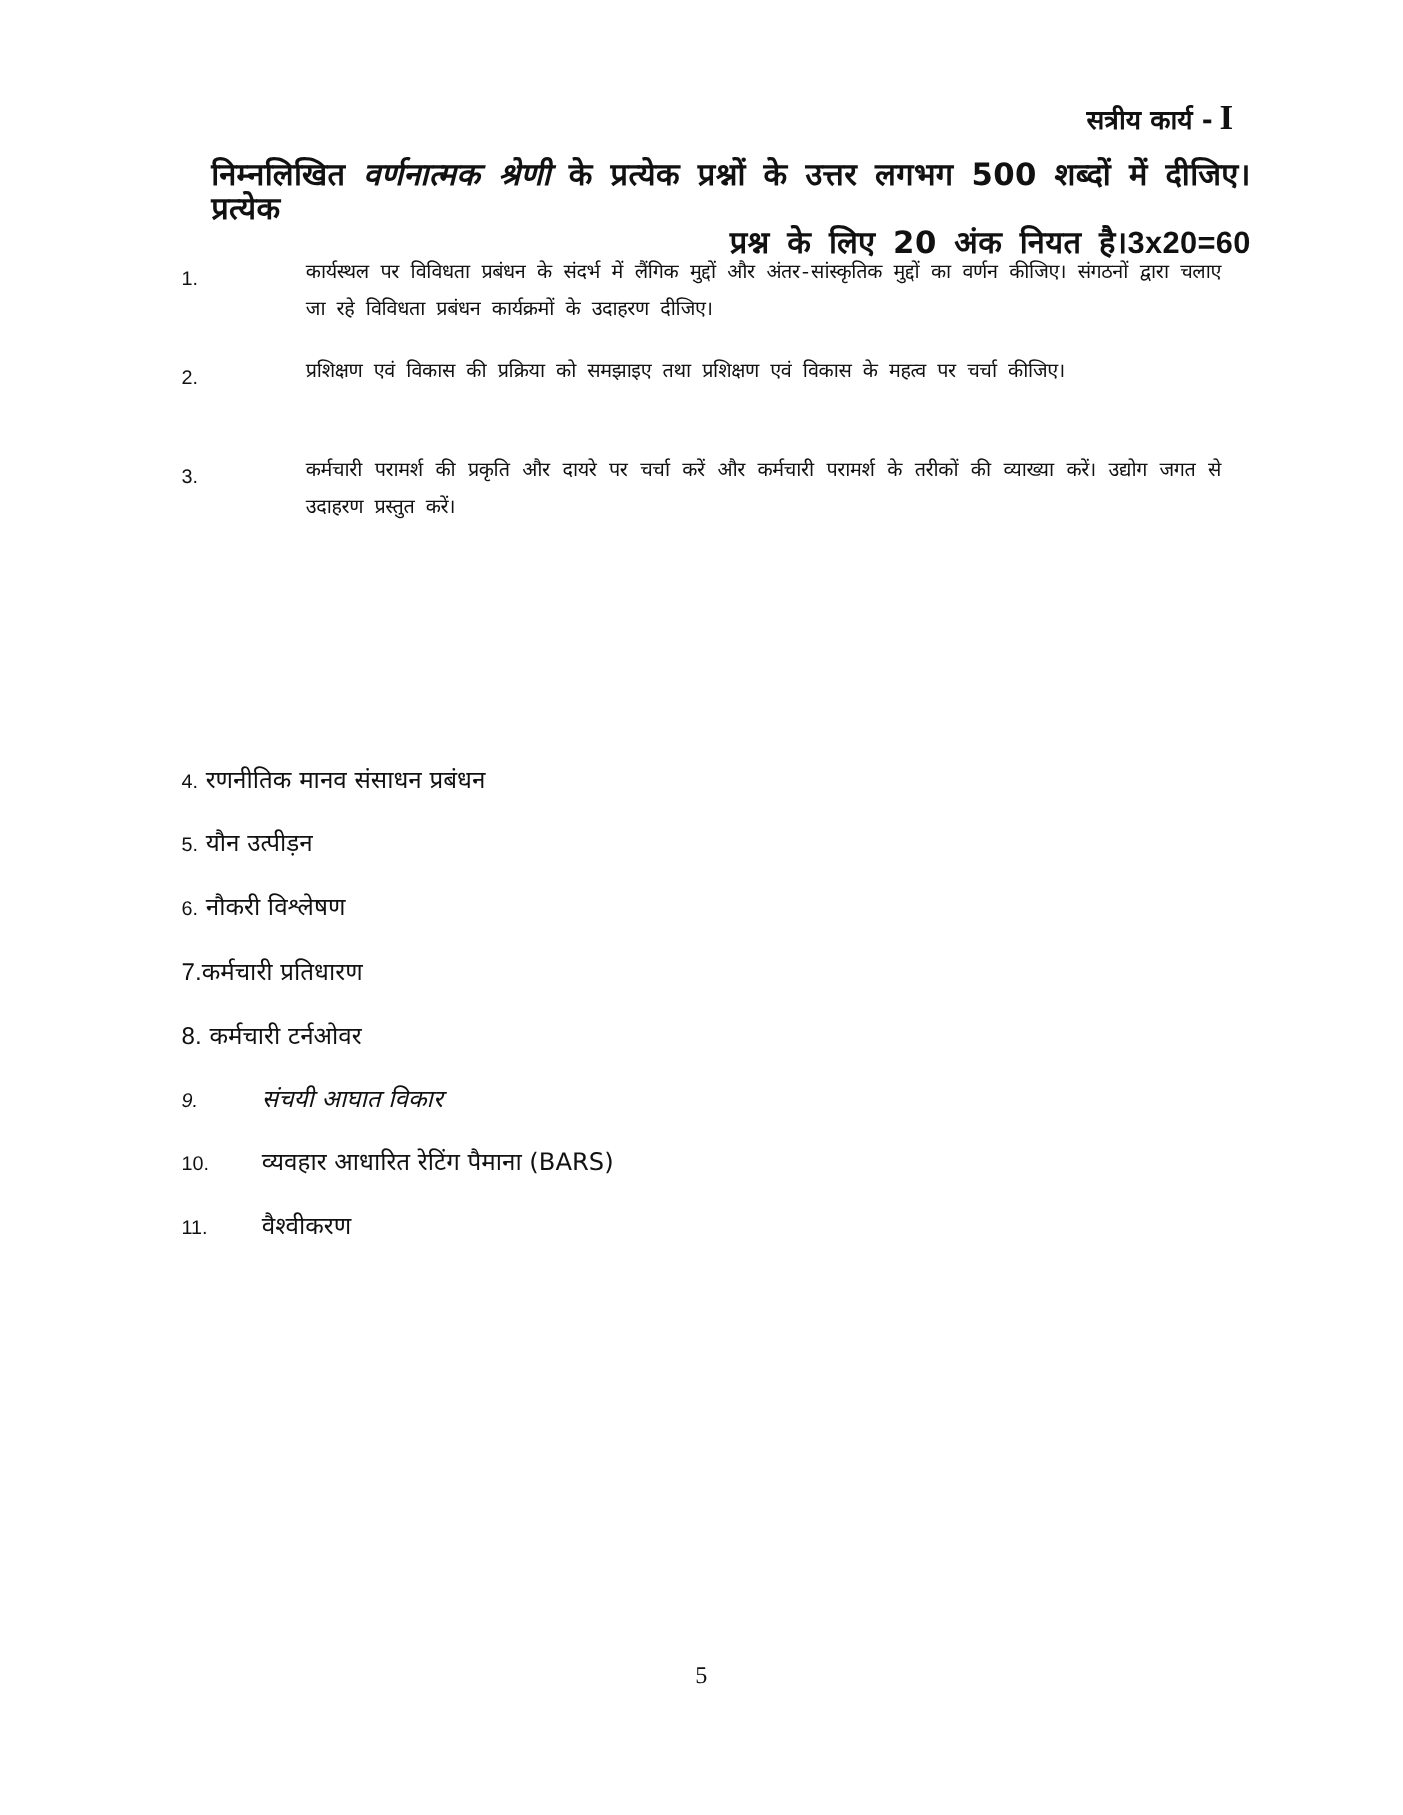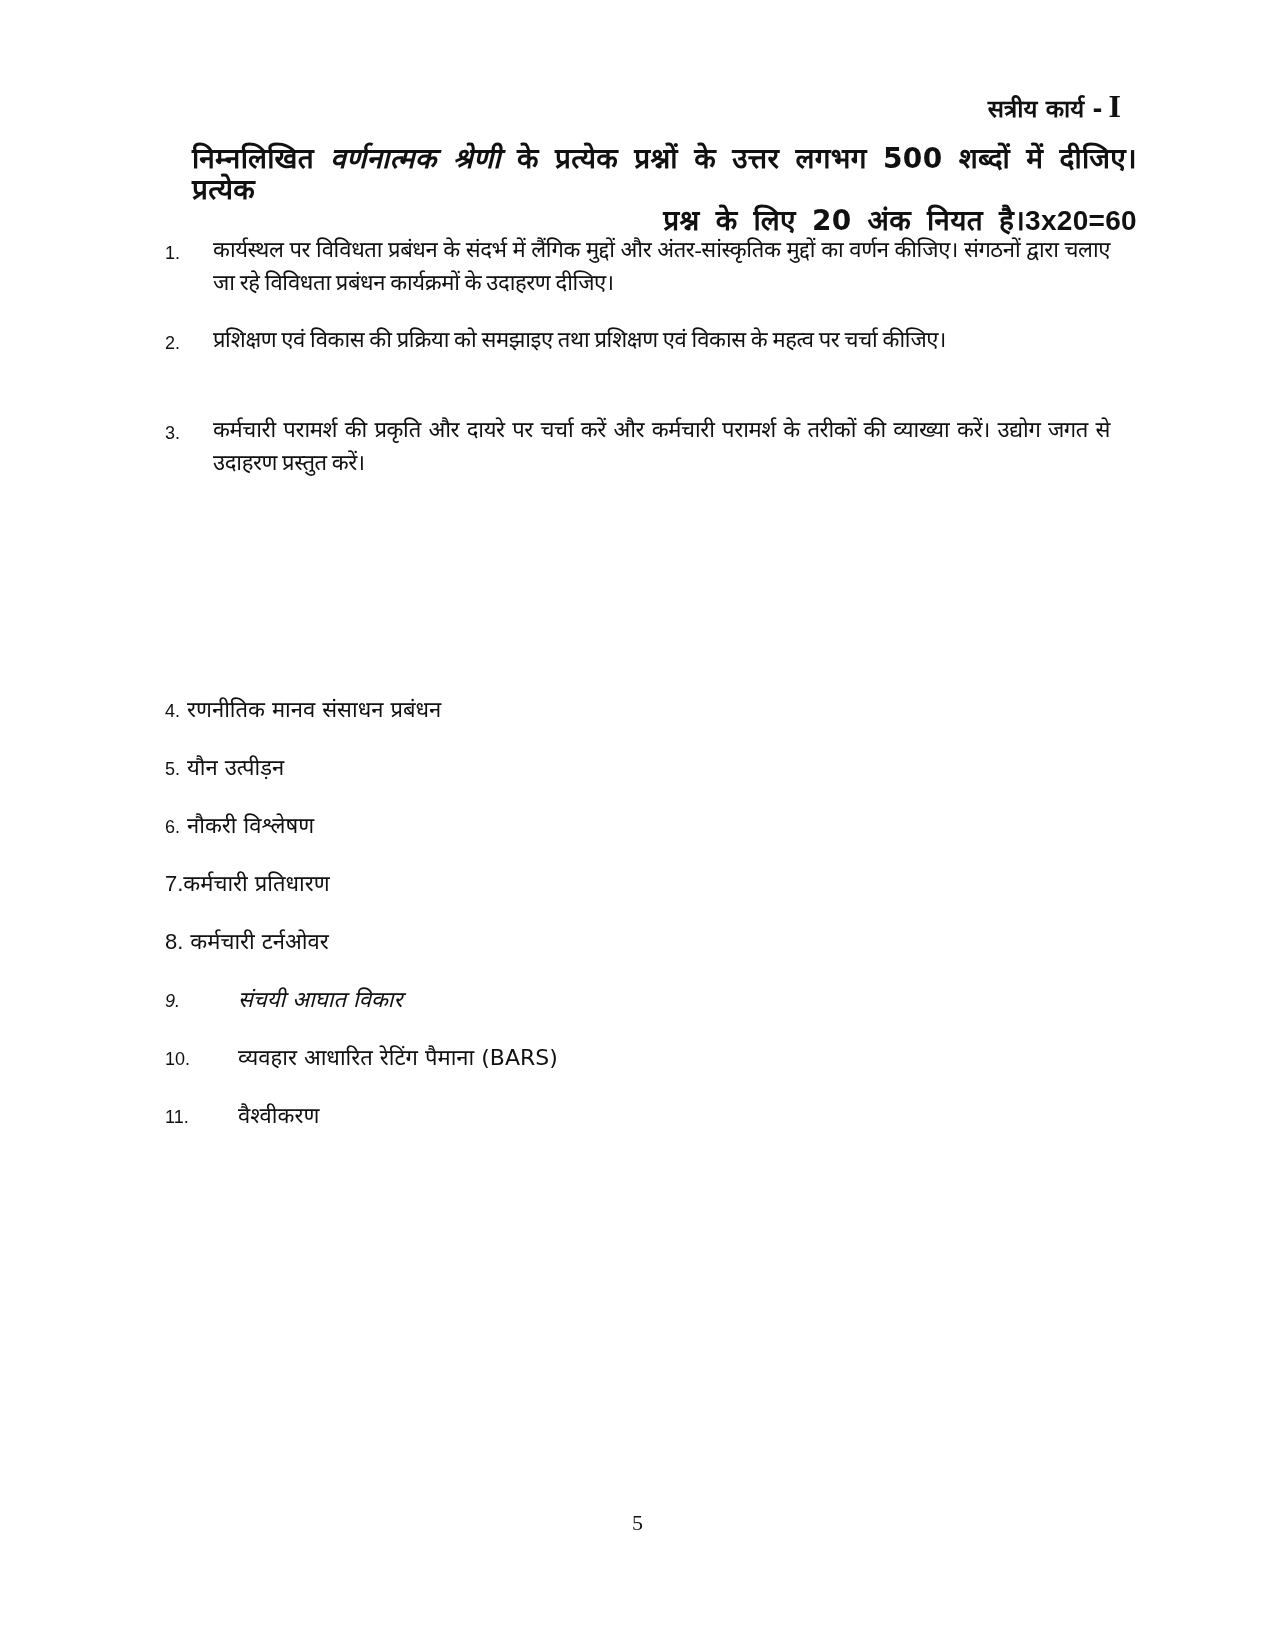--- a/index.html
+++ b/index.html
@@ -6,21 +6,21 @@
   body { width: 1275px; height: 1650px; position: relative; overflow: hidden; color: #111; font-family: "DejaVu Sans", sans-serif; }
   .page { position: absolute; left: 0; top: 0; width: 1275px; height: 1650px; }
   .section-title { position: absolute; left: 0; width: 1121px; text-align: right; font-size: 24px; font-weight: bold; font-family: "DejaVu Sans", sans-serif; }
   .section-title .roman { font-family: "Liberation Serif", serif; font-size: 32px; font-weight: bold; margin-left: 6px; }
   .instr { position: absolute; left: 180px; width: 945px; font-size: 28px; font-weight: bold; line-height: 31px; text-align: justify; letter-spacing: 0.3px; word-spacing: 6px; margin-left: 12px; }
   .instr em { font-style: italic; }
   .instr .line2 { display: flex; justify-content: flex-end; }
   .instr .marks { font-family: "Liberation Sans", sans-serif; font-weight: bold; }
   .q { position: absolute; left: 165px; width: 945px; font-size: 24px; line-height: 33px; }
   .q .num { position: absolute; left: 0; top: 4px; font-family: "Liberation Sans", sans-serif; font-size: 18px; }
-  .q .text { margin-left: 48px; text-align: justify; font-family: Liberation Serif, serif; font-size: 22px; letter-spacing: -0.4px; }
+  .q .text { margin-left: 113px; text-align: justify; font-family: Liberation Mono, monospace; font-size: 18px; letter-spacing: -0.4px; }
   .short { position: absolute; left: 165px; font-size: 22px; line-height: 30px; white-space: nowrap; }
   .short .num { font-family: "Liberation Sans", sans-serif; font-size: 18px; display: inline-block; }
   .short .num.big { font-size: 22px; }
   .short .text { font-family: "DejaVu Sans", sans-serif; }
   .short.tabbed .num { width: 73px; }
   .pagenum { position: absolute; left: 0; width: 1275px; top: 1510px; text-align: center; font-family: "Liberation Serif", serif; font-size: 22px; }
 </style>
 </head>
 <body>
 

